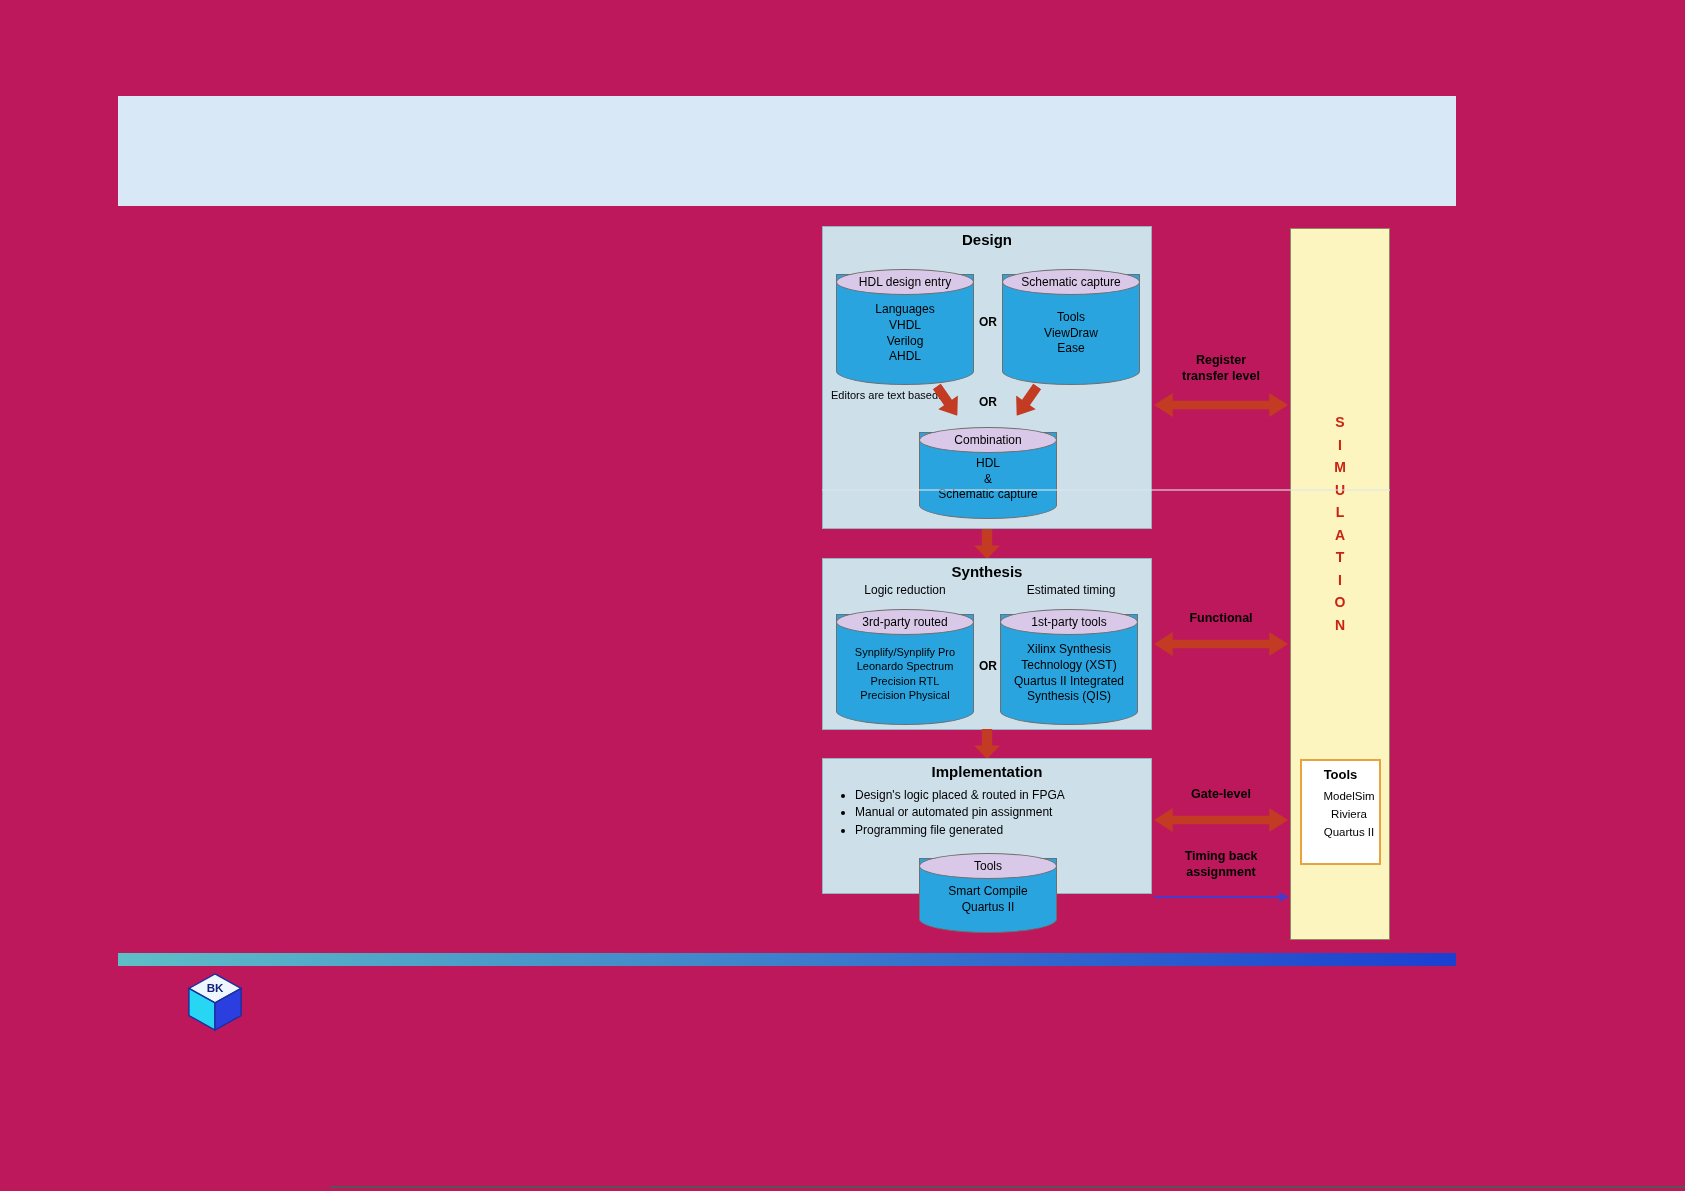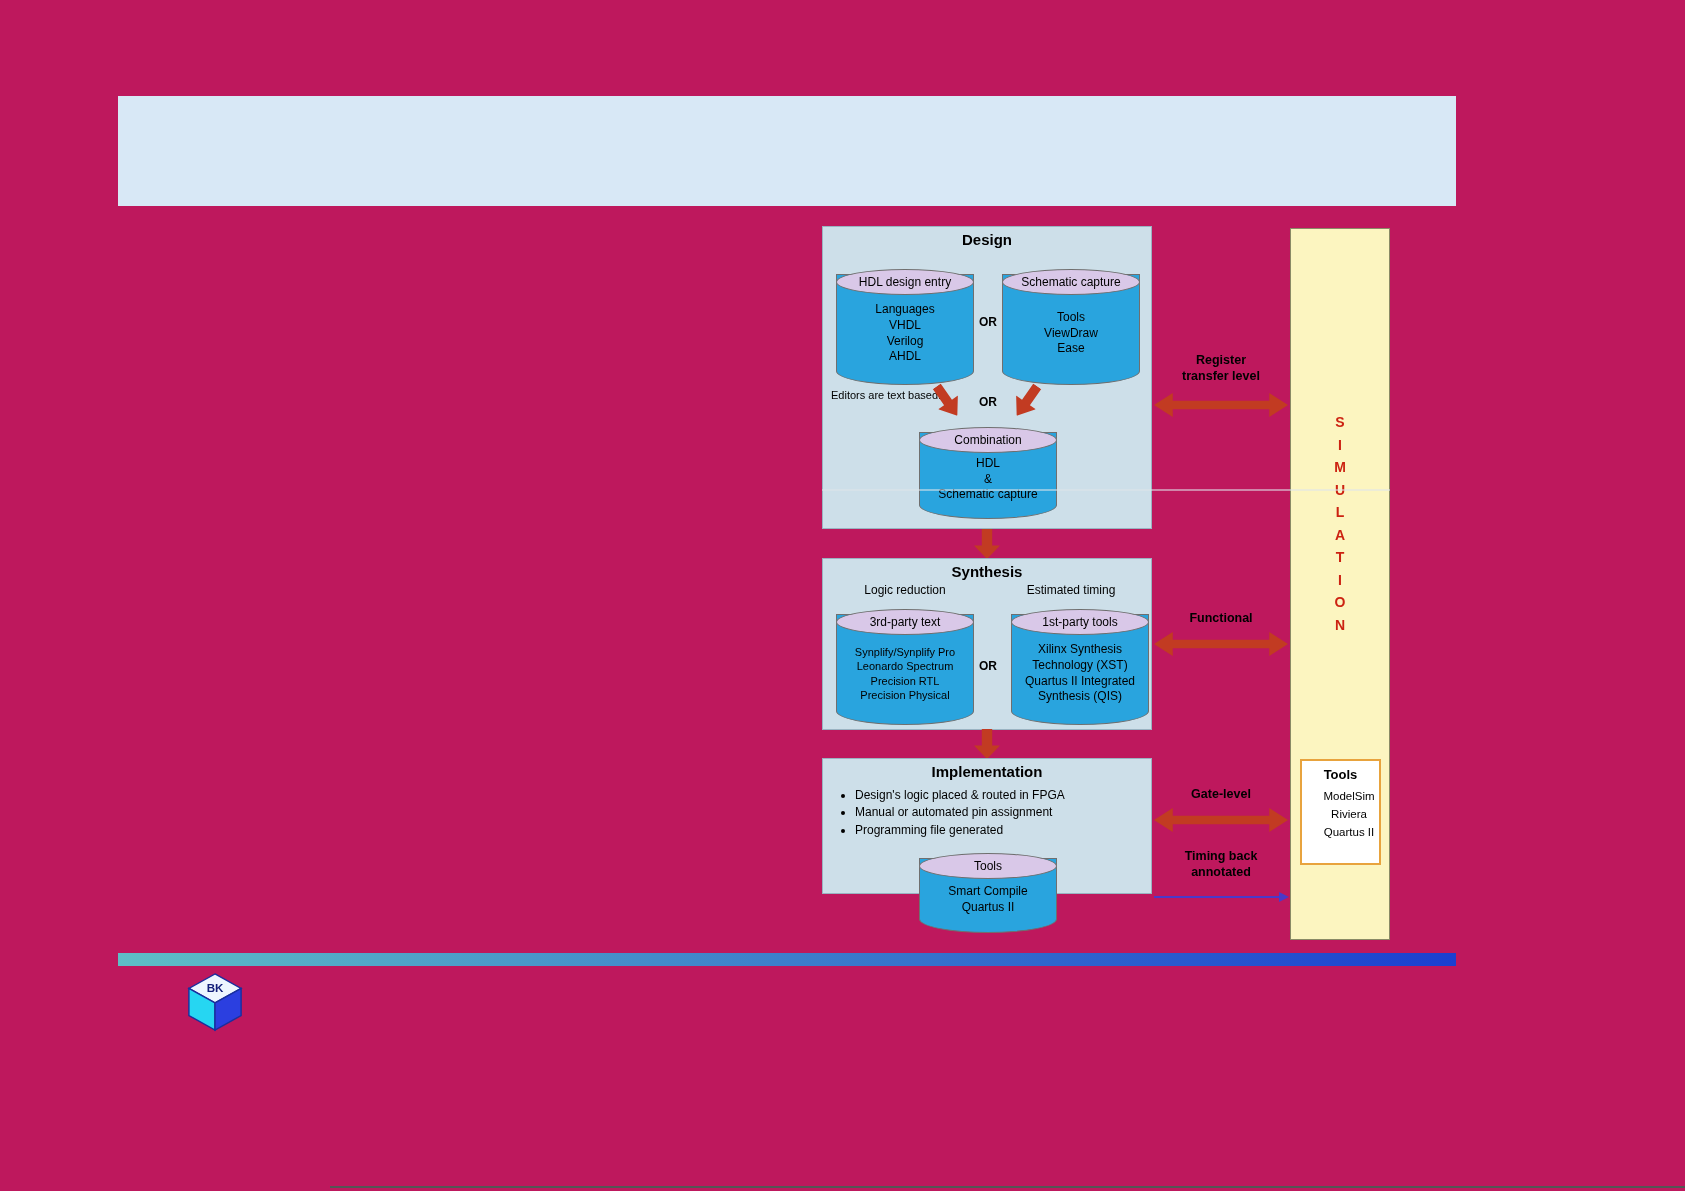--- a/index.html
+++ b/index.html
@@ -110,32 +110,32 @@
 
   <div class="arrow-down" style="left:974px; top:529px; width:26px; height:30px;"></div>
 
   <div class="panel" style="left:822px; top:558px; width:330px; height:172px;">
     <div class="panel-title">Synthesis</div>
 
     <div class="caption" style="left:13px; top:24px; width:138px;">Logic reduction</div>
     <div class="caption" style="left:179px; top:24px; width:138px;">Estimated timing</div>
 
     <div class="cyl" style="left:13px; top:42px; width:138px; height:124px;">
-      <div class="cyl-cap">3rd-party text</div>
+      <div class="cyl-cap">3rd-party routed</div>
       <div class="cyl-body" style="font-size:11px;">
         <span>Synplify/Synplify Pro</span>
         <span>Leonardo Spectrum</span>
         <span>Precision RTL</span>
         <span>Precision Physical</span>
       </div>
     </div>
 
     <div class="or-label" style="left:150px; top:100px;">OR</div>
 
-    <div class="cyl" style="left:188px; top:42px; width:138px; height:124px;">
+    <div class="cyl" style="left:177px; top:42px; width:138px; height:124px;">
       <div class="cyl-cap">1st-party tools</div>
       <div class="cyl-body" style="font-size:12px;">
         <span>Xilinx Synthesis</span>
         <span>Technology (XST)</span>
         <span>Quartus II Integrated</span>
         <span>Synthesis (QIS)</span>
       </div>
     </div>
   </div>
 
@@ -189,21 +189,21 @@
   <div class="arrow-dbl" style="left:1154px; top:393px; width:134px; height:24px;"></div>
 
   <div class="link-label" style="left:1154px; top:610px; width:134px;">Functional</div>
   <div class="arrow-dbl" style="left:1154px; top:632px; width:134px; height:24px;"></div>
 
   <div class="link-label" style="left:1154px; top:786px; width:134px;">Gate-level</div>
   <div class="arrow-dbl" style="left:1154px; top:808px; width:134px; height:24px;"></div>
 
   <div class="link-label" style="left:1154px; top:848px; width:134px;">
     <div>Timing back</div>
-    <div>annotated</div>
+    <div>assignment</div>
   </div>
   <div class="thin-arrow" style="left:1154px; top:896px; width:126px;"></div>
 
   <div class="artifact-line"></div>
 
   <div class="footer-bar"></div>
 
   <div class="logo">
     <svg viewBox="0 0 60 62" width="58" height="60">
       <polygon points="30,2 57,17 30,32 3,17" fill="#eef6ff" stroke="#1a2f9e" stroke-width="1.5"></polygon>

